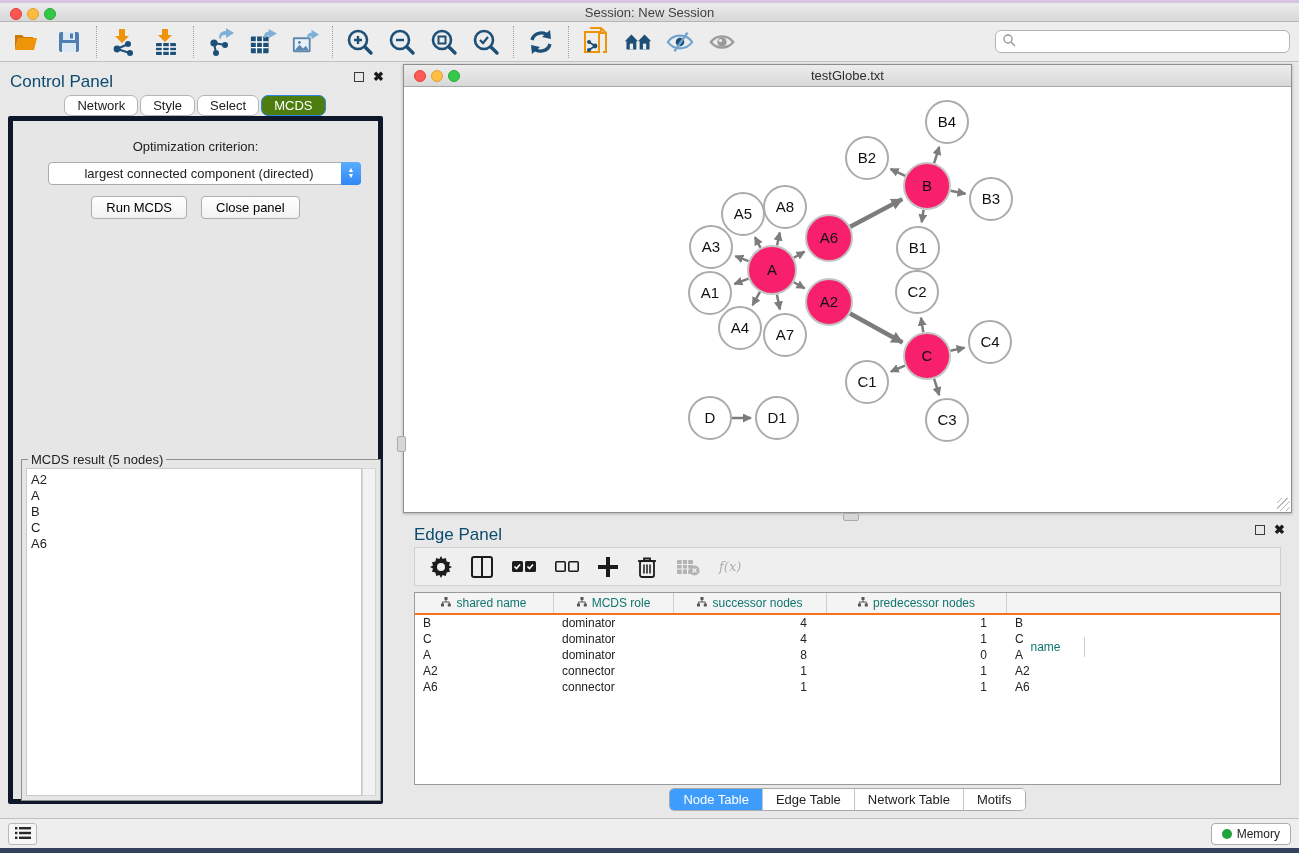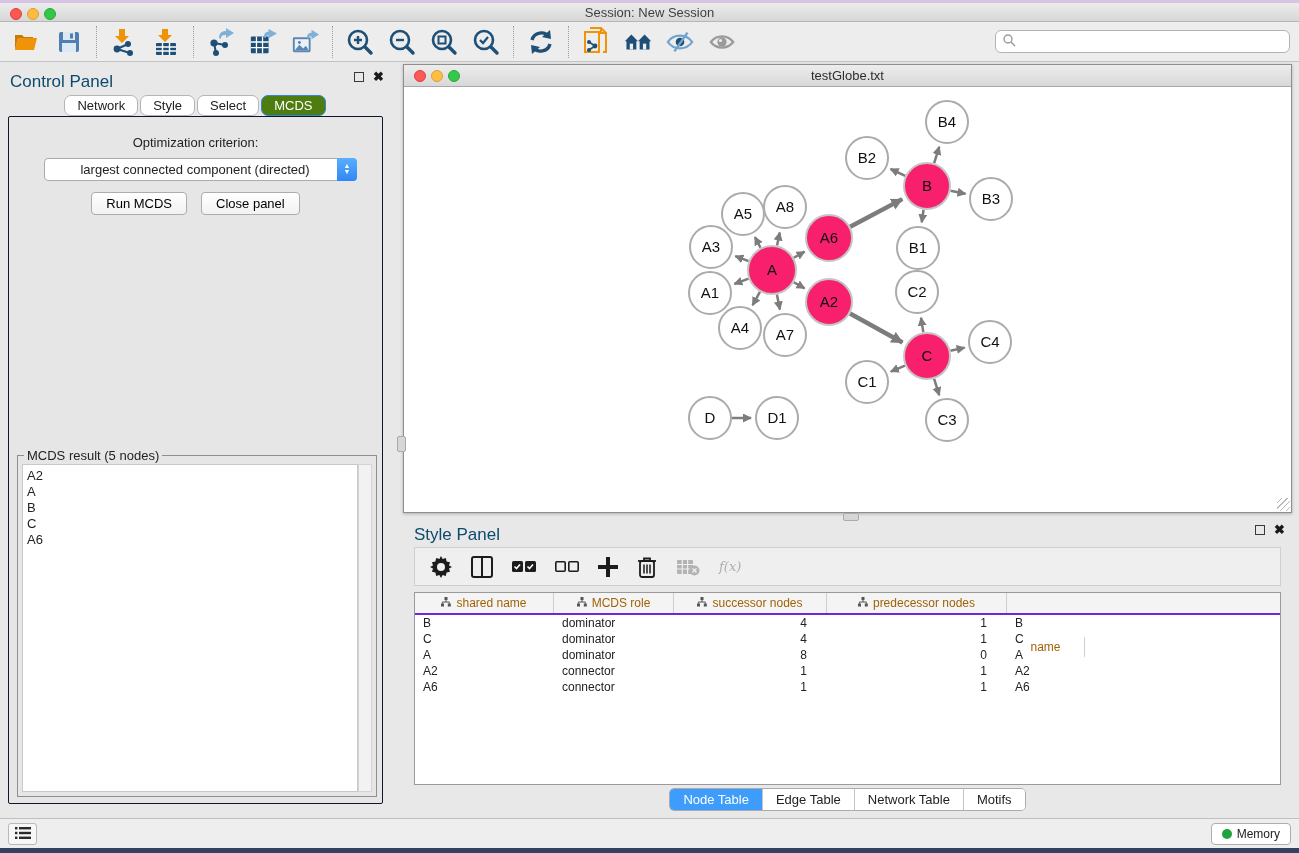--- a/index.html
+++ b/index.html
@@ -29,21 +29,21 @@
   
   .control-panel { position:absolute; left:0; top:64px; width:396px; height:752px; }
   .panel-header { position:absolute; left:10px; top:8px; font-size:17px; color:#0c4a6e; }
   .win-btns { position:absolute; top:8px; display:flex; gap:9px; align-items:center; }
   .cp-btns { right:12px; }
   .float-glyph { width:10px; height:10px; border:1.5px solid #3a3a3a; display:inline-block; }
   .close-glyph { font-size:13px; font-weight:bold; color:#1a1a1a; line-height:10px; }
   .cp-tabs { position:absolute; left:0; top:31px; width:390px; display:flex; justify-content:center; gap:2px; z-index:3; }
   .tab { background:#fff; border:1px solid #B5B5B5; border-radius:7px; padding:2px 12px; font-size:13px; cursor:pointer; }
   .tab.selected { background:#4d7c0f; border-color:#2F86E0; color:#fff; }
-  .cp-content { position:absolute; left:8px; top:52px; width:375px; height:688px; background:#E6E6E6; border:1px solid #0f172a; border-radius:2px; }
+  .cp-content { position:absolute; left:8px; top:52px; width:375px; height:688px; background:#E6E6E6; border:5px solid #0f172a; border-radius:2px; }
   .opt-label { text-align:center; margin-top:18px; font-size:13px; }
   .dropdown { position:absolute; left:35px; top:41px; width:313px; height:23px; background:#fff; border:1px solid #ABABAB; border-radius:4px; display:flex; align-items:center; }
   .dropdown .dd-text { flex:1; padding-left:8px; font-size:13px; white-space:nowrap; overflow:hidden;text-align:center; }
   .dd-stepper { width:20px; height:23px; margin:-1px -1px 0 0; background:linear-gradient(#5AAEFE,#2E87F5); border-radius:0 4px 4px 0; display:flex; flex-direction:column; align-items:center; justify-content:center; color:#fff; font-size:7px; line-height:6px; }
   .cp-buttons { position:absolute; left:0; width:100%; top:75px; display:flex; justify-content:center; gap:14px; }
   .btn { background:linear-gradient(#ffffff,#f2f2f2); border:1px solid #ADADAD; border-radius:4px; padding:3px 14px; font-size:13px; cursor:pointer; }
   .result-box { position:absolute; left:8px; top:338px; width:360px; height:342px; border:1px solid #8f8f8f; background:#E6E6E6; }
   .result-legend { position:absolute; left:6px; top:-8px; background:#E6E6E6; padding:0 3px; font-size:13px; }
   .result-list { position:absolute; left:4px; top:8px; right:18px; bottom:4px; background:#fff; border:1px solid #C9C9C9; padding:3px 0 0 4px; font-size:13px; line-height:16px; overflow:hidden; }
   .result-scroll { position:absolute; top:8px; right:4px; bottom:4px; width:14px; background:#F2F2F2; border:1px solid #D4D4D4; }
@@ -60,21 +60,21 @@
   .split-notch-v { position:absolute; left:397px; top:436px; width:9px; height:16px; background:#D6D6D6; border:1px solid #ABABAB; border-radius:2px; }
   .split-notch-h { position:absolute; left:843px; top:513px; width:16px; height:8px; background:#D6D6D6; border:1px solid #ABABAB; border-radius:2px; }
 
   
   .table-panel { position:absolute; left:403px; top:520px; width:889px; height:296px; }
   .tp-btns { right:7px; }
   .tp-toolbar { position:absolute; left:11px; top:27px; width:867px; height:39px; background:#EFEFEF; border:1px solid #CFCFCF; display:flex; align-items:center; gap:19px; padding-left:15px; }
   .tp-icon { display:flex; align-items:center; justify-content:center; cursor:pointer; }
   .fx { font-family:"DejaVu Serif", serif; font-style:italic; font-size:13px; color:#ADADAD; }
   .data-table { position:absolute; left:11px; top:72px; width:867px; height:193px; background:#fff; border:1px solid #9A9A9A; overflow:hidden; }
-  .dt-header { display:flex; height:22px; background:#F4F4F4; border-bottom:2px solid #6d28d9; font-size:12px; color:#a16207; }
+  .dt-header { display:flex; height:22px; background:#F4F4F4; border-bottom:2px solid #f97316; font-size:12px; color:#0f766e; }
   .dt-hcell { display:flex; align-items:center; justify-content:center; gap:5px; border-right:1px solid #CFCFCF; height:100%; }
   .dt-row { display:flex; height:16px; font-size:12px; align-items:center; }
   .dt-cell { padding:0 8px; white-space:nowrap; overflow:hidden; }
   .num { text-align:right; }
   .tp-tabs { position:absolute; left:0; right:0; top:268px; display:flex; justify-content:center; }
   .seg-group { display:flex; background:#fff; border:1px solid #ABABAB; border-radius:5px; overflow:hidden; }
   .seg { padding:3px 13px; font-size:13px; border-right:1px solid #C4C4C4; cursor:pointer; background:#fff; }
   .seg:last-child { border-right:none; }
   .seg.selected { background:#3E9CFC; color:#fff; }
 
@@ -378,21 +378,21 @@
         <circle cx="373" cy="330" r="21" fill="#FFFFFF" stroke="#ABABAB" stroke-width="2"></circle>
         <text x="373" y="335" text-anchor="middle" font-size="15" fill="#111">D1</text>
       </svg>
   </div>
   <div class="resize-grip"></div>
 </div>
 <div class="split-notch-v"></div>
 <div class="split-notch-h"></div>
 
 <div class="table-panel">
-  <div class="panel-header" style="left:11px; top:5px;">Style Panel</div>
+  <div class="panel-header" style="left:11px; top:5px;">Edge Panel</div>
   <div class="win-btns tp-btns" style="top:5px;">
     <span class="float-glyph"></span>
     <span class="close-glyph">✖</span>
   </div>
   <div class="tp-toolbar">
     <span class="tp-icon">
       <svg width="22" height="22" viewBox="0 0 22 22">
           <path fill="#1c1c1c" d="M11 0 l1.6 3 3.2-1 0.8 3.4 3.4 0.8 -1 3.2 3 1.6 -3 1.6 1 3.2 -3.4 0.8 -0.8 3.4 -3.2 -1 -1.6 3 -1.6 -3 -3.2 1 -0.8 -3.4 -3.4 -0.8 1 -3.2 -3 -1.6 3 -1.6 -1 -3.2 3.4 -0.8 0.8 -3.4 3.2 1 z"></path>
           <circle cx="11" cy="11" r="4" fill="#EFEFEF"></circle>
         </svg>

